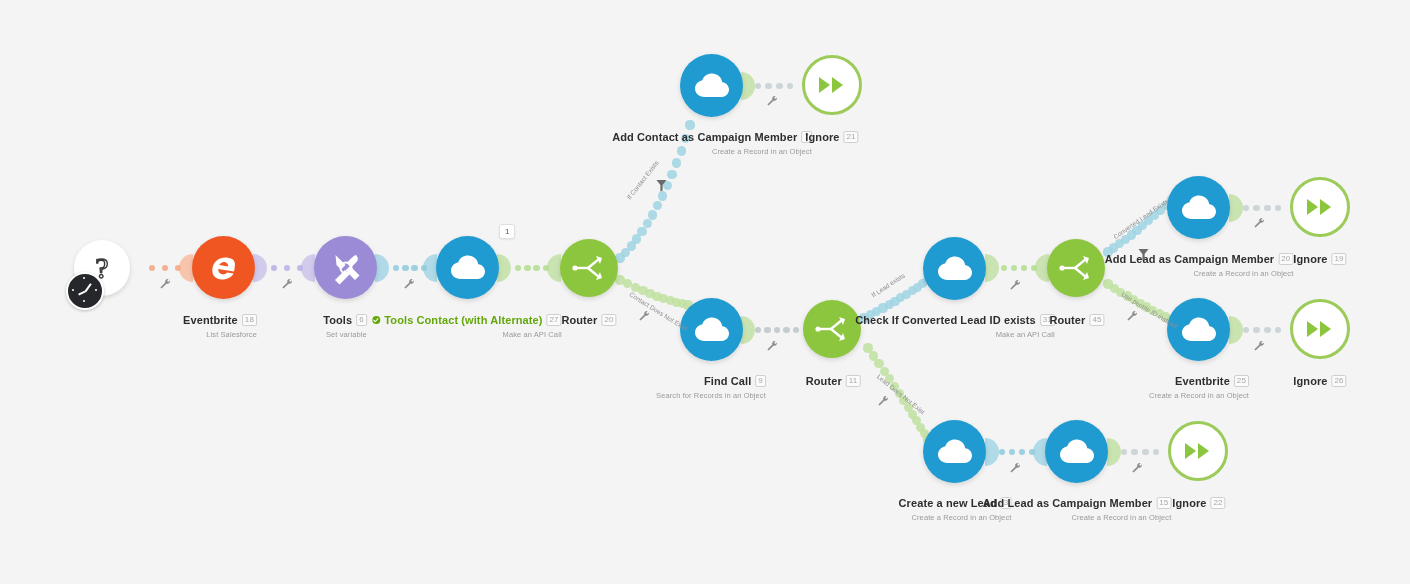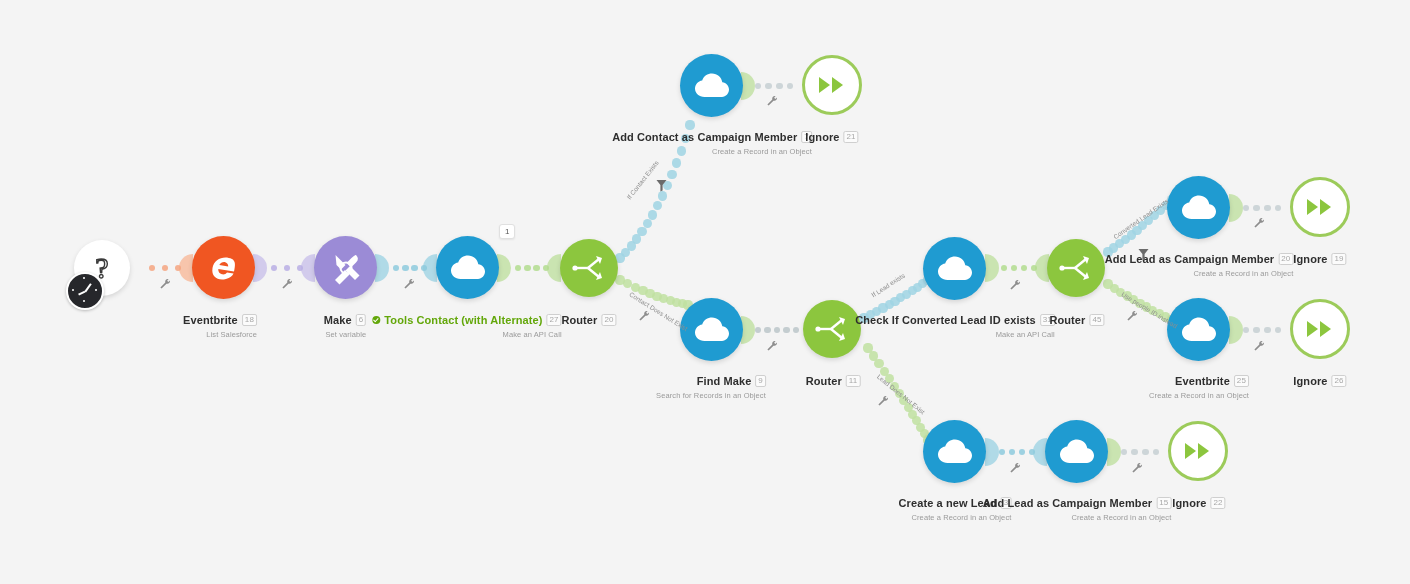--- a/index.html
+++ b/index.html
@@ -295,21 +295,21 @@
       </svg>
     </div>
   </div>
   <div class="wrench" style="left:281px;top:276px;">
     <svg width="12" height="12" viewBox="0 0 12 12">
         <path d="M9.6 1.2a2.6 2.6 0 0 0-3.3 3.3L1.4 9.4l1.2 1.2 4.9-4.9a2.6 2.6 0 0 0 3.3-3.3L9.3 3.9 8.1 2.7z" fill="#8d8d8d"></path>
       </svg>
   </div>
   <div class="lbl" style="left:345px;top:310px;">
     <div class="title">
-        <span>Make</span>
+        <span>Tools</span>
         <span class="badge">6</span>
       </div>
     <div class="sub">Set variable</div>
   </div>
 
   <div class="node" style="left:436px;top:236px;">
     <div class="circle c-blue shadow" style="left:0;top:0;width:63px;height:63px;">
       <svg width="36" height="26" viewBox="0 0 36 26">
         <path d="M28 24 H10.5 C5 24 1 20.4 1 15.6 C1 11.4 4 8 8.2 7.4 C9.6 3.2 13.6 0.5 18 0.5
                  C23.3 0.5 27.6 4.3 28.3 9.2 C32.2 9.8 35 12.8 35 16.6 C35 20.6 31.9 24 28 24 Z" fill="#ffffff"></path>
@@ -402,21 +402,21 @@
       </svg>
     </div>
   </div>
   <div class="wrench" style="left:766px;top:338px;">
     <svg width="12" height="12" viewBox="0 0 12 12">
         <path d="M9.6 1.2a2.6 2.6 0 0 0-3.3 3.3L1.4 9.4l1.2 1.2 4.9-4.9a2.6 2.6 0 0 0 3.3-3.3L9.3 3.9 8.1 2.7z" fill="#8d8d8d"></path>
       </svg>
   </div>
   <div class="lbl" style="left:711px;top:371px;">
     <div class="title">
-        <span>Find Make</span>
+        <span>Find Call</span>
         <span class="badge">9</span>
       </div>
     <div class="sub">Search for Records in an Object</div>
   </div>
 
   <div class="node" style="left:803px;top:300px;">
     <div class="circle c-green shadow" style="left:0;top:0;width:58px;height:58px;">
       <svg width="34" height="26" viewBox="0 0 34 26">
         <path d="M2 13 H16" stroke="#fff" stroke-width="2.4" fill="none"></path>
         <path d="M16 13 L27 4" stroke="#fff" stroke-width="2.4" fill="none"></path>

